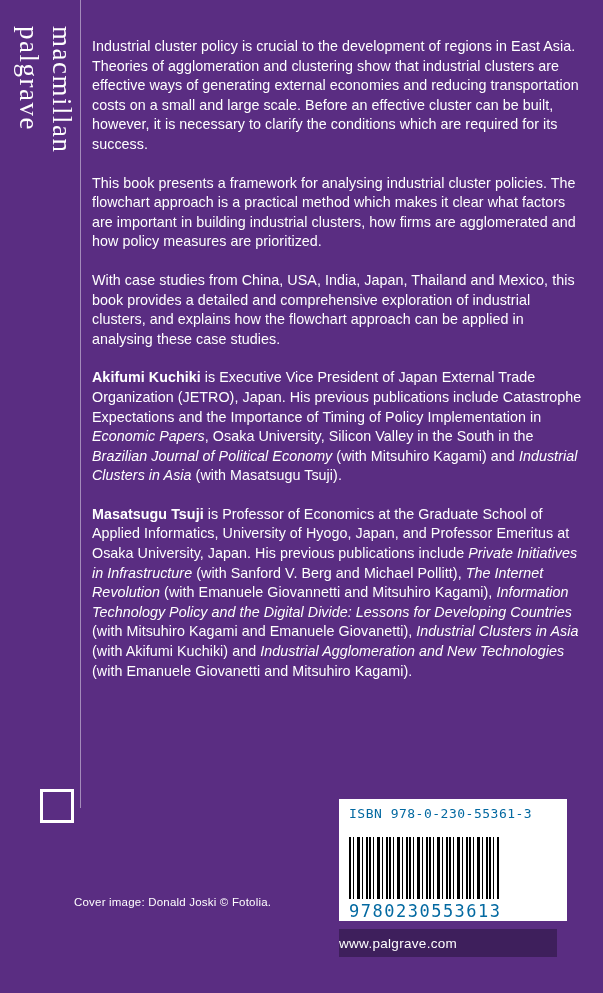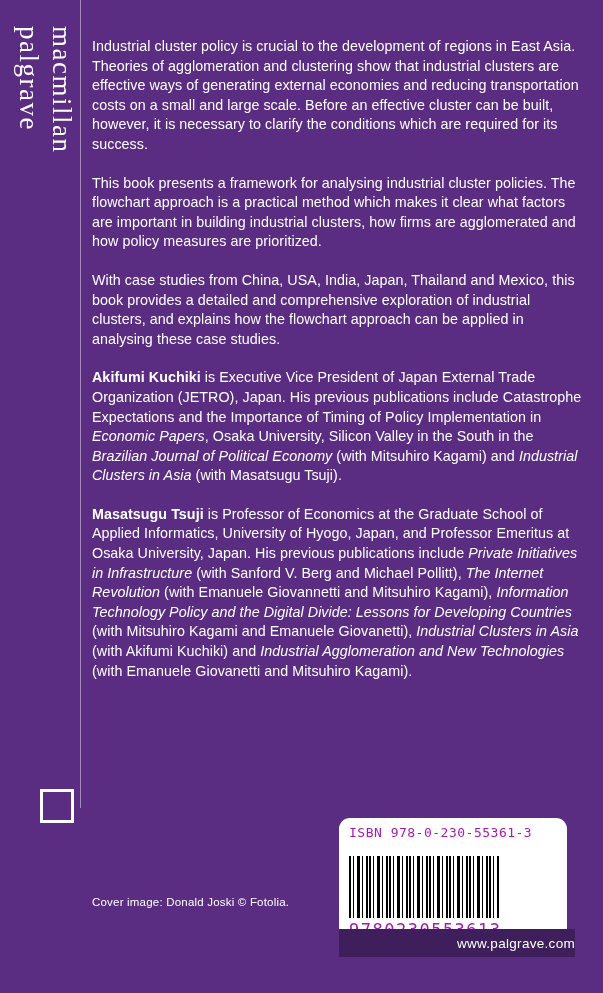--- a/index.html
+++ b/index.html
@@ -31,23 +31,23 @@
     position:absolute;left:92px;top:37px;width:492px;
   }
   .content p{
     margin:0 0 19px 0;
     font-size:14.3px;line-height:19.6px;letter-spacing:0.05px;
   }
   .b{font-weight:bold;}
   .i{font-style:italic;margin-top:30px;}
   
   .barcode-panel{
-    position:absolute;left:339px;top:818px;width:228px;height:122px;
-    background:#ffffff;color:#a21caf;
-    box-sizing:border-box;padding:7px 10px 6px 10px;border-radius:11px;
+    position:absolute;left:339px;top:799px;width:228px;height:122px;
+    background:#ffffff;color:#0369a1;
+    box-sizing:border-box;padding:7px 10px 6px 10px;
   }
   .isbn-line{
     font-family:"DejaVu Sans Mono",monospace;
     font-size:13px;letter-spacing:0.5px;white-space:nowrap;
   }
   .barcode-row{display:flex;margin-top:2px;}
   .barcode-main{width:150px;}
   .bars-main{
     height:62px;margin-top:14px;
     background:repeating-linear-gradient(90deg,
@@ -69,27 +69,27 @@
   }
   .bars-addon{
     height:58px;margin-top:3px;
     background:repeating-linear-gradient(90deg,
       #000 0 2px,transparent 2px 5px,
       #000 5px 6px,transparent 6px 9px,
       #000 9px 12px,transparent 12px 14px);
   }
   
   .cover-credit{
-    position:absolute;left:92px;top:896px;
+    position:absolute;left:74px;top:896px;
     font-size:11.5px;letter-spacing:0.2px;text-align:center;
   }
   .footer-bar{
-    position:absolute;left:339px;top:929px;width:236px;height:28px;
+    position:absolute;left:339px;top:929px;width:218px;height:28px;
     background:#3e1f5c;
-    display:flex;align-items:center;justify-content:flex-end;
+    display:flex;align-items:center;justify-content:flex-start;
     font-size:13.5px;letter-spacing:0.3px;
   }
 </style>
 </head>
 <body>
 
 <div class="page">
 
   <div class="sidebar-divider"></div>
 

